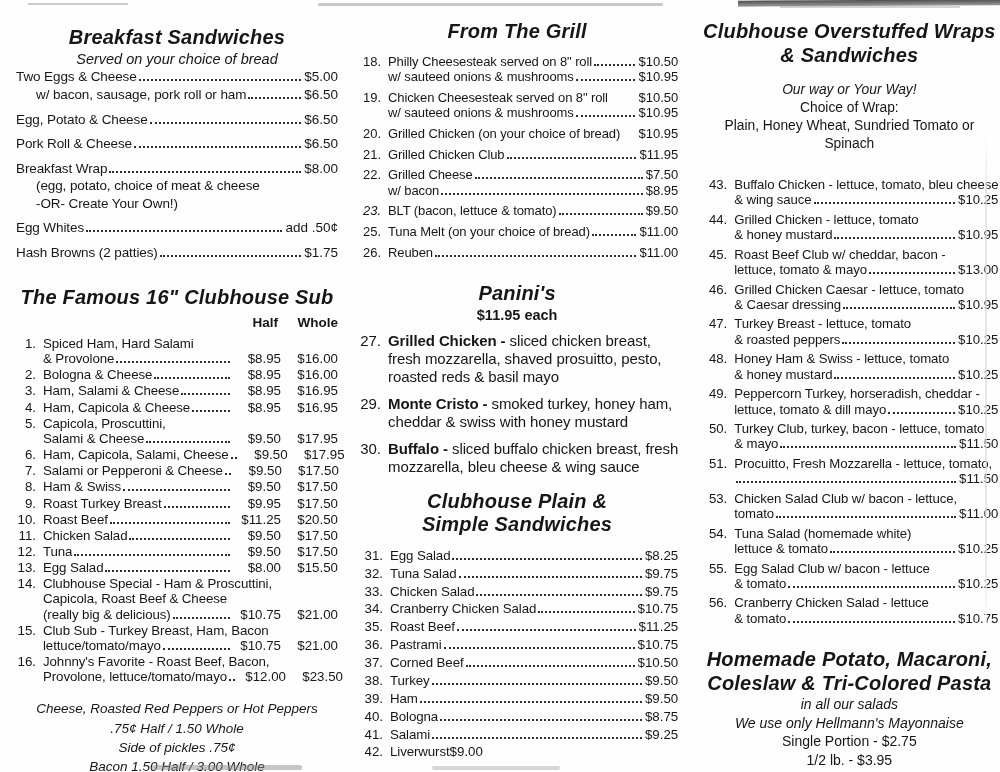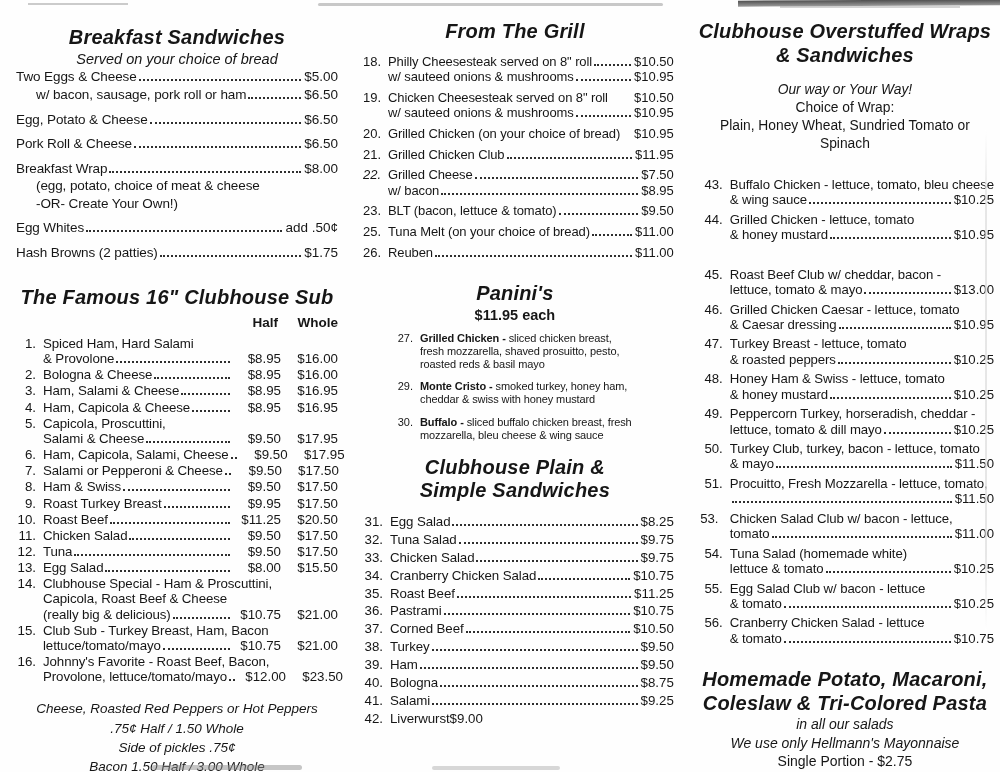--- a/index.html
+++ b/index.html
@@ -46,21 +46,21 @@
   .sub .item{margin-bottom:1px;}
   .sub .note{font-style:italic;font-size:13.5px;line-height:1.42;}
   .sub .items + .note{margin-top:15px;}
 
   .grill .items{margin-top:10px;}
   .grill .line{font-size:13px;line-height:1.2;}
   .grill .item{margin-bottom:5px;}
 
   .panini{margin-top:22px;}
   .panini .items{margin-top:7px;}
-  .panini .line{font-size:11px;line-height:1.2;margin-left:32px;}
+  .panini .line{font-size:15px;line-height:1.2;}
   .panini .item{margin-bottom:9px;}
 
   .plain{margin-top:14px;}
   .plain .items{margin-top:11px;}
   .plain .line{font-size:13.3px;line-height:1.27;}
   .plain .item{margin-bottom:1px;}
 
   .wraps .items{margin-top:24px;}
   .wraps .line{font-size:13.2px;line-height:1.17;}
   .wraps .item{margin-bottom:4px;}
@@ -377,35 +377,35 @@
             <div class="item">
               <div class="line">
                 <span class="num" style="width: 32px;">21.</span>
                 <span class="txt">Grilled Chicken Club</span>
                 <span class="lead"></span>
                 <span class="price">$11.95</span>
               </div>
             </div>
             <div class="item">
               <div class="line">
-                <span class="num" style="width: 32px; font-style: italic;">22.</span>
+                <span class="num" style="width: 32px;">22.</span>
                 <span class="txt">Grilled Cheese</span>
                 <span class="lead"></span>
                 <span class="price">$7.50</span>
               </div>
               <div class="line">
                 <span class="num" style="width: 32px;"></span>
                 <span class="txt">w/ bacon</span>
                 <span class="lead"></span>
                 <span class="price">$8.95</span>
               </div>
             </div>
             <div class="item">
               <div class="line">
-                <span class="num" style="width: 32px;">23.</span>
+                <span class="num" style="width: 32px; font-style: italic;">23.</span>
                 <span class="txt">BLT (bacon, lettuce &amp; tomato)</span>
                 <span class="lead"></span>
                 <span class="price">$9.50</span>
               </div>
             </div>
             <div class="item">
               <div class="line">
                 <span class="num" style="width: 32px;">25.</span>
                 <span class="txt">Tuna Melt (on your choice of bread)</span>
                 <span class="lead"></span>
@@ -591,21 +591,21 @@
               </div>
               <div class="line">
                 <span class="num" style="width: 34px;"></span>
                 <span class="txt">&amp; honey mustard</span>
                 <span class="lead"></span>
                 <span class="price">$10.95</span>
               </div>
             </div>
             <div class="item">
               <div class="line">
-                <span class="num" style="width: 34px; margin-top: 20px;">45.</span>
+                <span class="num" style="width: 34px;">45.</span>
                 <span class="txt">Roast Beef Club w/ cheddar, bacon -</span>
               </div>
               <div class="line">
                 <span class="num" style="width: 34px;"></span>
                 <span class="txt">lettuce, tomato &amp; mayo</span>
                 <span class="lead"></span>
                 <span class="price">$13.00</span>
               </div>
             </div>
             <div class="item">
@@ -674,21 +674,21 @@
                 <span class="txt">Procuitto, Fresh Mozzarella - lettuce, tomato,</span>
               </div>
               <div class="line">
                 <span class="num" style="width: 34px;"></span>
                 <span class="lead"></span>
                 <span class="price">$11.50</span>
               </div>
             </div>
             <div class="item">
               <div class="line">
-                <span class="num" style="width: 34px; text-align: center;">53.</span>
+                <span class="num" style="width: 34px;">53.</span>
                 <span class="txt">Chicken Salad Club w/ bacon - lettuce,</span>
               </div>
               <div class="line">
                 <span class="num" style="width: 34px;"></span>
                 <span class="txt">tomato</span>
                 <span class="lead"></span>
                 <span class="price">$11.00</span>
               </div>
             </div>
             <div class="item">

